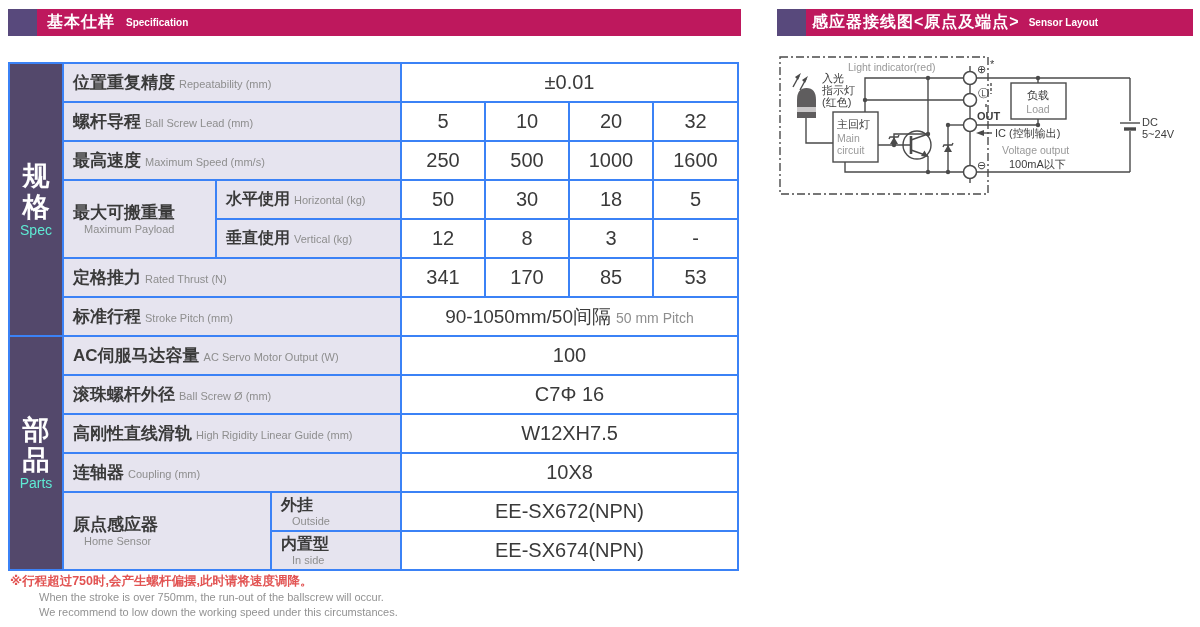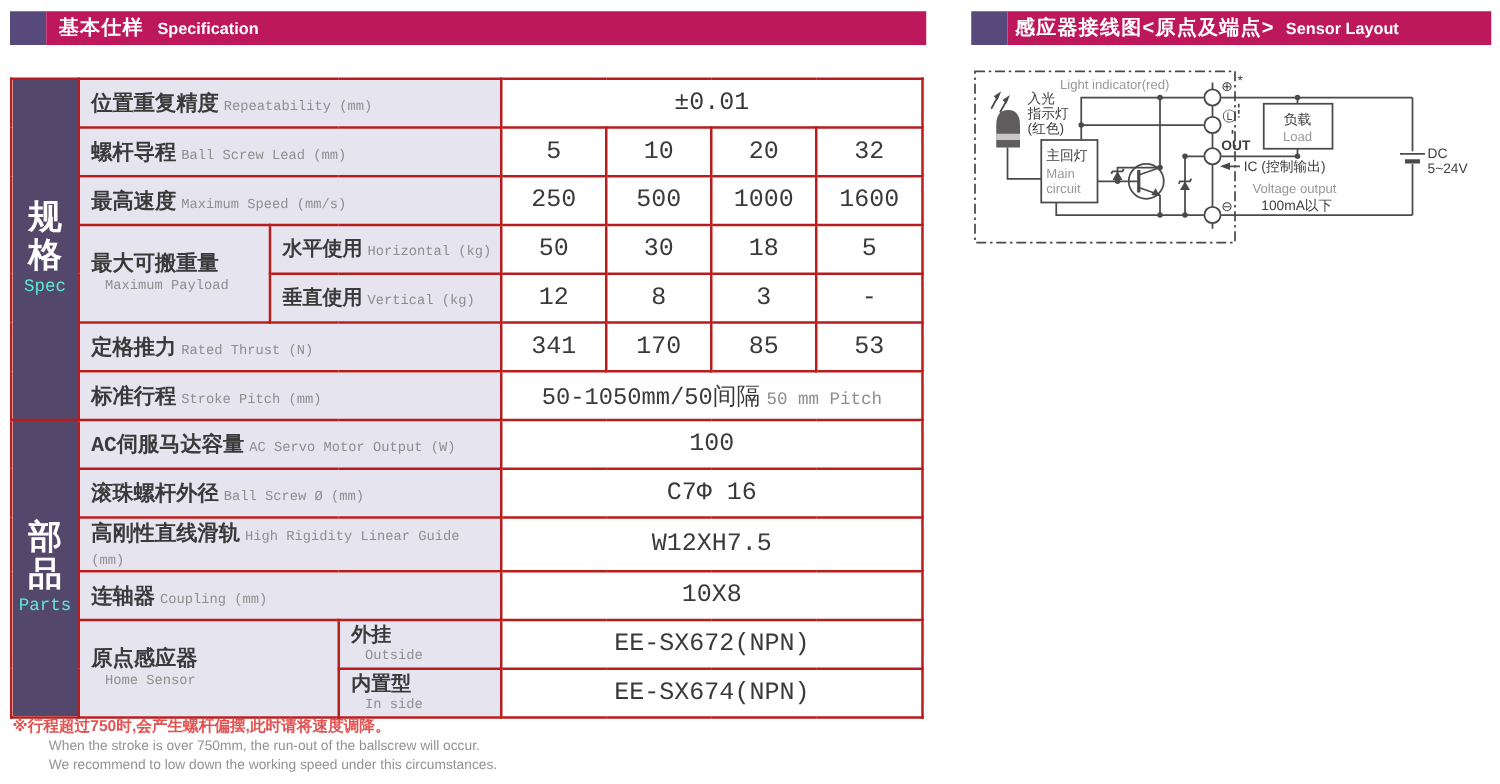--- a/index.html
+++ b/index.html
@@ -4,29 +4,29 @@
 <style>
   html,body{margin:0;padding:0;background:#ffffff;}
   .page{position:relative;width:1200px;height:627px;background:#fff;overflow:hidden;
         font-family:"Liberation Sans","DejaVu Sans",sans-serif;color:#3a3a3a;}
 
   
   .hdr{position:absolute;top:9px;height:27px;display:flex;align-items:stretch;}
   .hdr .sq{width:29px;background:#58497c;}
   .hdr .bar{flex:1;background:#be185d;display:flex;align-items:center;padding-left:10px;gap:7px;}
   .hdr .bar .zh{color:#fff;font-weight:bold;font-size:16px;letter-spacing:1px;white-space:nowrap;}
-  .hdr .bar .en{color:#fff;font-size:13px;font-weight:bold;white-space:nowrap;}
+  .hdr .bar .en{color:#fff;font-size:10px;font-weight:bold;white-space:nowrap;}
   .hdr-left{left:8px;width:733px;}
   .hdr-right{left:777px;width:416px;}
   .hdr-right .bar{padding-left:6px;gap:5px;}
   .hdr-right .zh{font-size:15px;}
 
   
   .spec-table{position:absolute;left:8px;top:62px;border-collapse:collapse;table-layout:fixed;}
-  .spec-table td{border:2px solid #b91c1c;padding:0 0 0 9px;height:37px;overflow:hidden;font-family:Liberation Mono, monospace;}
+  .spec-table td{border:2px solid #3b82f6;padding:0 0 0 9px;height:37px;overflow:hidden;}
   .spec-table td.side{background:#53486b;text-align:center;padding:0;vertical-align:middle;}
   .side-zh{color:#fff;font-size:27px;font-weight:bold;line-height:1.12;}
   .side-en{color:#5eead4;font-size:14px;margin-top:0;}
   .spec-table td.lbl{background:#e6e4ef;vertical-align:middle;}
   .spec-table td.val{background:#fff;text-align:center;padding:0;font-size:20px;color:#3a3a3a;vertical-align:middle;}
   .zh{font-size:17px;font-weight:600;color:#3a3a3a;}
   .en{font-size:11px;color:#8e8e8e;margin-left:4px;}
   .stack .zh{display:block;line-height:1.15;}
   .stack .en{display:block;margin-left:11px;line-height:1.1;}
   .sub .zh{font-size:16px;}
@@ -139,21 +139,21 @@
       <td class="val">341</td>
       <td class="val">170</td>
       <td class="val">85</td>
       <td class="val">53</td>
     </tr>
     <tr>
       <td class="lbl" colspan="3">
         <span class="zh">标准行程</span><span class="en">Stroke Pitch (mm)</span>
       </td>
       <td class="val" colspan="4">
-        <span class="mix-zh">50-1050mm/50间隔</span><span class="mix-en">50 mm Pitch</span>
+        <span class="mix-zh">90-1050mm/50间隔</span><span class="mix-en">50 mm Pitch</span>
       </td>
     </tr>
     <tr>
       <td class="side" rowspan="6">
         <div class="side-zh">部<br>品</div>
         <div class="side-en">Parts</div>
       </td>
       <td class="lbl" colspan="3">
         <span class="zh">AC伺服马达容量</span><span class="en">AC Servo Motor Output (W)</span>
       </td>

